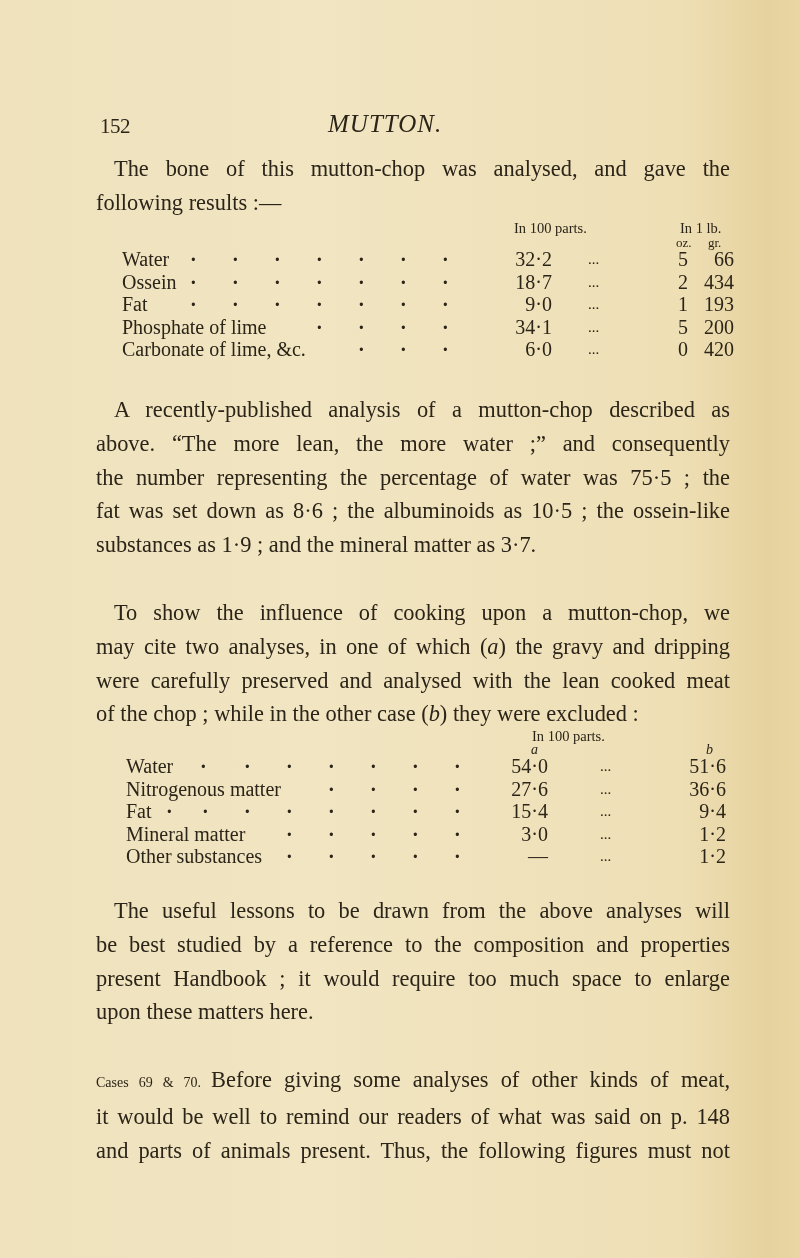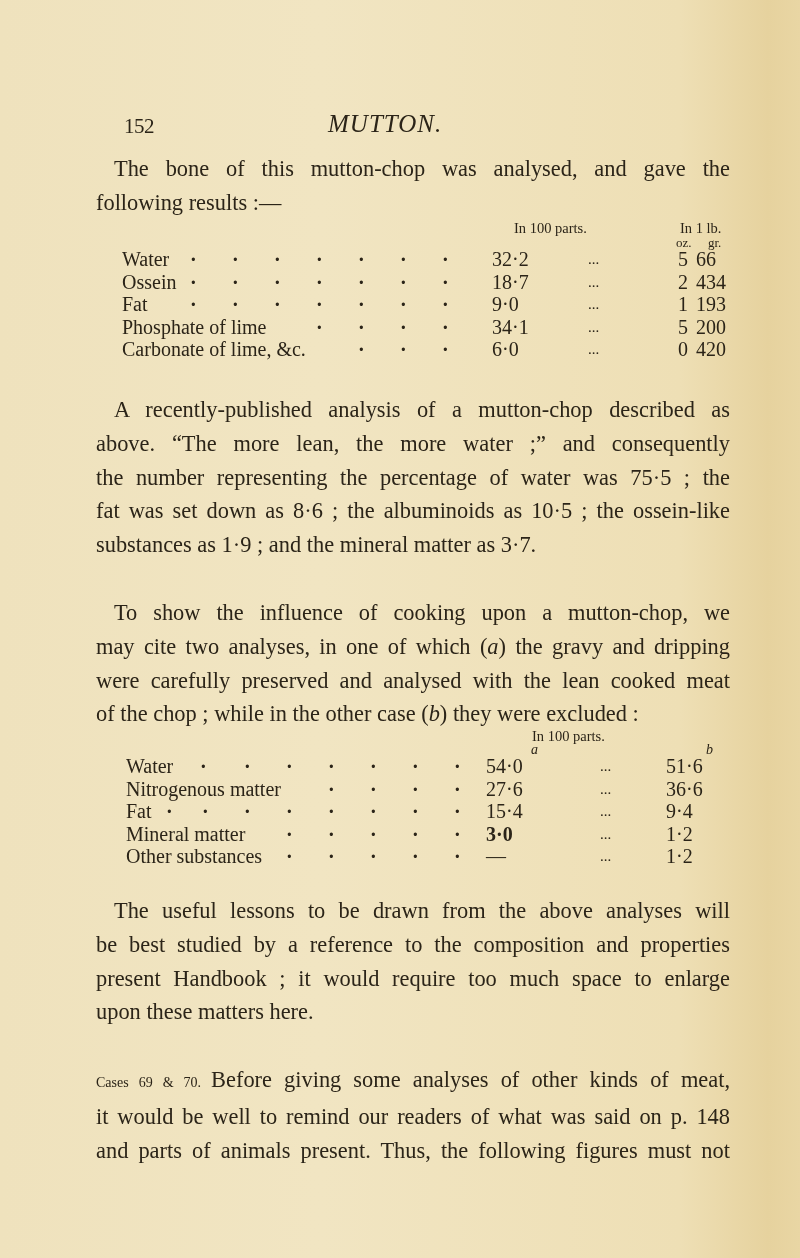--- a/index.html
+++ b/index.html
@@ -5,35 +5,35 @@
   html, body { margin: 0; padding: 0; }
   body {
     width: 800px; height: 1258px; overflow: hidden;
     background: linear-gradient(90deg, #efe2bd 0%, #f1e5c2 40%, #eedfb5 85%, #e6d29e 96%, #e9d6a4 100%);
     font-family: "Liberation Serif", "DejaVu Serif", serif;
     color: #2b2418;
     position: relative;
   }
   .page { position: absolute; left: 0; top: 0; width: 800px; height: 1258px; }
   .running-head { position: absolute; top: 108px; left: 100px; width: 640px; height: 30px; }
-  .page-number { position: absolute; left: 0; top: 6px; font-size: 21px; letter-spacing: -0.5px; margin-left: 24px; }
+  .page-number { position: absolute; left: 0; top: 6px; font-size: 21px; letter-spacing: -0.5px; }
   .running-title { position: absolute; left: 228px; top: 2px; font-size: 25px; font-style: italic; letter-spacing: 1px; }
 
   .para { position: absolute; left: 96px; width: 634px; font-size: 22.4px; line-height: 33.8px; text-align: justify; margin: 0; }
   .para .line { display: block; text-align-last: justify; white-space: nowrap; }
   .para .line.last { text-align-last: left; }
   .indent { padding-left: 18px; }
 
   .table { position: absolute; left: 122px; width: 610px; font-size: 20px; }
   .thead { position: relative; height: 20px; font-size: 14.5px; }
   .row { position: relative; height: 22.5px; line-height: 22.5px; }
   .cell { position: absolute; top: 0; white-space: nowrap; }
   .label { left: 0; }
   .dot { position: absolute; top: 0; font-weight: bold; }
-  .num { text-align: left; }
+  .num { text-align: right; }
   .ellipsis { font-size: 15px; }
   .sidenote { font-size: 14px; margin-right: 10px; }
 </style>
 </head>
 <body>
 
 <div class="page">
 
   <div class="running-head">
     <span class="page-number">152</span>
@@ -179,21 +179,21 @@
       <span class="cell ellipsis" style="left:474px;">...</span>
       <span class="cell num" style="left:540px; width:60px;">9·4</span>
     </div>
     <div class="row">
       <span class="cell label">Mineral matter</span>
       <span class="cell dot" style="left:160px;">·</span>
         <span class="cell dot" style="left:202px;">·</span>
         <span class="cell dot" style="left:244px;">·</span>
         <span class="cell dot" style="left:286px;">·</span>
         <span class="cell dot" style="left:328px;">·</span>
-      <span class="cell num" style="left:360px; width:62px;font-weight:bold;">3·0</span>
+      <span class="cell num" style="left:360px; width:62px;">3·0</span>
       <span class="cell ellipsis" style="left:474px;">...</span>
       <span class="cell num" style="left:540px; width:60px;">1·2</span>
     </div>
     <div class="row">
       <span class="cell label">Other substances</span>
       <span class="cell dot" style="left:160px;">·</span>
         <span class="cell dot" style="left:202px;">·</span>
         <span class="cell dot" style="left:244px;">·</span>
         <span class="cell dot" style="left:286px;">·</span>
         <span class="cell dot" style="left:328px;">·</span>

